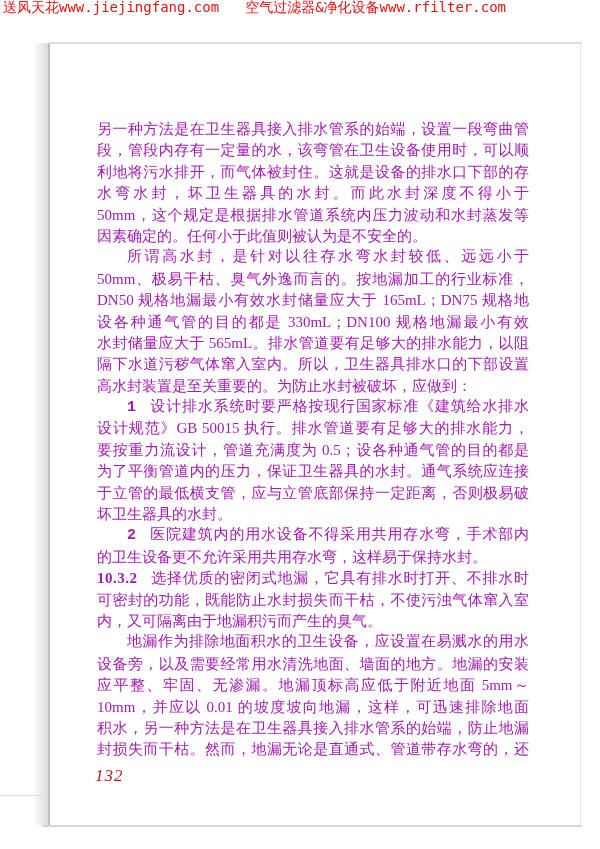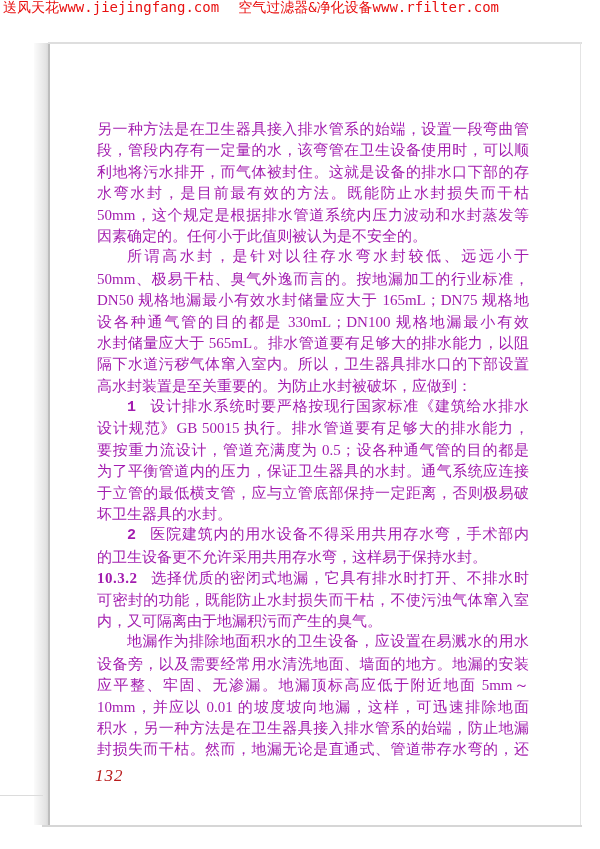--- a/index.html
+++ b/index.html
@@ -8,21 +8,21 @@
     background:#ffffff;
     font-family:"Liberation Serif","DejaVu Serif",serif;
   }
   
   .site-header{
     position:absolute;left:3px;top:-2px;height:20px;
     font-family:"DejaVu Sans Mono","Liberation Mono",monospace;
     font-size:14px;line-height:18px;color:#e81010;
     white-space:nowrap;letter-spacing:0;
   }
-  .site-header .seg-right{margin-left:19px;}
+  .site-header .seg-right{margin-left:26px;}
   
   .gutter-band{
     position:absolute;left:34px;top:43px;width:14px;height:782px;
     background:linear-gradient(to right,#fbfbfb,#e3e3e3 85%,#d9d9d9);
   }
   .edge-left{
     position:absolute;left:48px;top:42px;width:2px;height:784px;
     background:#bdbdbd;
   }
   .edge-top{
@@ -71,21 +71,21 @@
 <div class="edge-left"></div>
 <div class="edge-top"></div>
 <div class="edge-right"></div>
 <div class="edge-bottom"></div>
 <div class="edge-stub"></div>
 
 <div class="text-block">
     <div class="line fill">另一种方法是在卫生器具接入排水管系的始端，设置一段弯曲管</div>
     <div class="line fill">段，管段内存有一定量的水，该弯管在卫生设备使用时，可以顺</div>
     <div class="line fill">利地将污水排开，而气体被封住。这就是设备的排水口下部的存</div>
-    <div class="line fill">水弯水封，是目前最有效的方法。既能防止水封损失而干枯</div>
+    <div class="line fill">水弯水封，坏卫生器具的水封。而此水封深度不得小于</div>
     <div class="line fill">50mm，这个规定是根据排水管道系统内压力波动和水封蒸发等</div>
     <div class="line">因素确定的。任何小于此值则被认为是不安全的。</div>
     <div class="line fill indent">所谓高水封，是针对以往存水弯水封较低、远远小于</div>
     <div class="line fill">50mm、极易干枯、臭气外逸而言的。按地漏加工的行业标准，</div>
     <div class="line fill">DN50 规格地漏最小有效水封储量应大于 165mL；DN75 规格地</div>
     <div class="line fill">设各种通气管的目的都是 330mL；DN100 规格地漏最小有效</div>
     <div class="line fill">水封储量应大于 565mL。排水管道要有足够大的排水能力，以阻</div>
     <div class="line fill">隔下水道污秽气体窜入室内。所以，卫生器具排水口的下部设置</div>
     <div class="line">高水封装置是至关重要的。为防止水封被破坏，应做到：</div>
     <div class="line fill indent"><span class="num">1</span>设计排水系统时要严格按现行国家标准《建筑给水排水</div>

